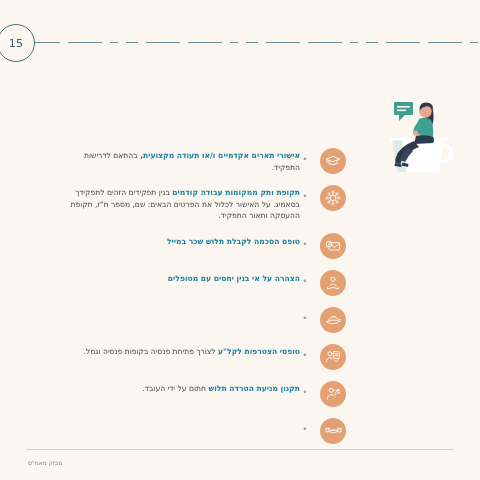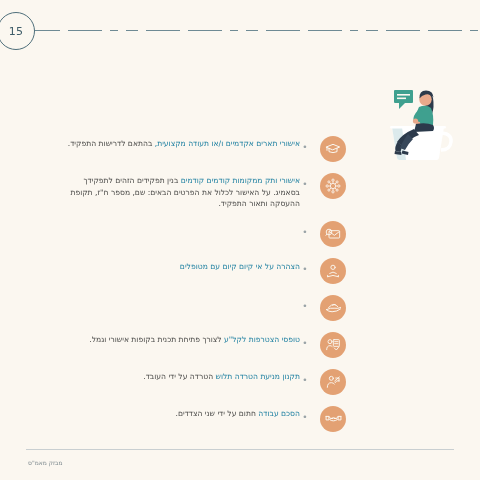--- a/index.html
+++ b/index.html
@@ -2,21 +2,21 @@
 <html lang="he" dir="rtl"><head>
 <meta charset="utf-8">
 <style>
   html,body{margin:0;padding:0;}
   body{
     width:480px;height:480px;overflow:hidden;
     background:#FBF7F0;
     font-family:"DejaVu Sans","Liberation Sans",sans-serif;
     position:relative;
   }
-  #page{position:absolute;inset:0;}
+  #page{position:absolute;inset:0;margin-top:12px;}
 
   
   .top-rule{
     position:absolute;left:26px;right:0;top:30px;height:1px;
     background-image:repeating-linear-gradient(to right,
       #6E8A94 0px,#6E8A94 34px,transparent 34px,transparent 42px,
       #6E8A94 42px,#6E8A94 76px,transparent 76px,transparent 84px,
       #6E8A94 84px,#6E8A94 92px,transparent 92px,transparent 100px,
       #6E8A94 100px,#6E8A94 112px,transparent 112px,transparent 120px);
   }
@@ -46,21 +46,21 @@
   .icon-wrap svg{display:block;}
   .bullet{
     flex:0 0 auto;width:10px;text-align:center;color:#9AA3A7;
     font-size:9px;line-height:22px;margin-top:6px;
   }
   .row-text{
     flex:1 1 auto;text-align:right;
     font-size:7.6px;line-height:11.5px;color:#4A4A48;
     padding-top:8px;letter-spacing:0;
   }
-  .row-text b{color:#1C7FA0;font-weight:normal;}
+  .row-text b{color:#1C7FA0;font-weight:bold;}
   .row-text .plain{color:#4A4A48;font-weight:normal;}
 
   
   .row.single .row-text{padding-top:9px;}
 
   
   .footer-rule{
     position:absolute;left:26px;right:26px;bottom:30px;height:1px;background:#C9CFD1;
   }
   .footer-text{
@@ -150,48 +150,51 @@
           <circle cx="20.8" cy="12" r="1.7"></circle>
           <circle cx="5.9" cy="5.9" r="1.6"></circle>
           <circle cx="18.1" cy="5.9" r="1.6"></circle>
           <circle cx="5.9" cy="18.1" r="1.6"></circle>
           <circle cx="18.1" cy="18.1" r="1.6"></circle>
           <path d="M12 8V5M12 16v3M8 12H5M16 12h3M9.2 9.2 7.1 7.1M14.8 9.2l2.1-2.1M9.2 14.8l-2.1 2.1M14.8 14.8l2.1 2.1"></path>
         </svg>
       </span>
       <span class="bullet">•</span>
       <div class="row-text">
-        <b>אישורי ותק ממקומות קודמים קודמים</b><span class="plain"> בנין תפקידים הזהים לתפקידך בסאמיג. על האישור לכלול את הפרטים הבאים: שם, מספר ח"ז, תקופת ההעסקה ותאור התפקיד.</span>
+        <b>תקופת ותק ממקומות עבודה קודמים</b><span class="plain"> בנין תפקידים הזהים לתפקידך בסאמיג. על האישור לכלול את הפרטים הבאים: שם, מספר ח"ז, תקופת ההעסקה ותאור התפקיד.</span>
       </div>
     </div>
 
     <div class="row single">
       <span class="icon-wrap">
         <svg width="16" height="16" viewBox="0 0 24 24" fill="none" stroke="#FBF7F0" stroke-width="1.4" stroke-linejoin="round">
           <rect x="6" y="7" width="16" height="11" rx="1.2"></rect>
           <path d="M6 8 L14 14 L22 8"></path>
           <circle cx="6" cy="9" r="4.2"></circle>
           <path d="M3 12 L1 14.5"></path>
         </svg>
       </span>
       <span class="bullet">•</span>
+      <div class="row-text">
+        <b>טופס הסכמה לקבלת תלוש שכר במייל</b><span class="plain"></span>
+      </div>
     </div>
 
     <div class="row single">
       <span class="icon-wrap">
         <svg width="16" height="16" viewBox="0 0 24 24" fill="none" stroke="#FBF7F0" stroke-width="1.4" stroke-linecap="round">
           <circle cx="12" cy="6.5" r="3.2"></circle>
           <path d="M7 15.5 q5 -4 10 0"></path>
           <path d="M4 20.5 q8 -4 16 0"></path>
           <path d="M4 20.5 v-2M20 20.5v-2"></path>
         </svg>
       </span>
       <span class="bullet">•</span>
       <div class="row-text">
-        <b>הצהרה על אי קיום קיום עם מטופלים</b><span class="plain"></span>
+        <b>הצהרה על אי בנין יחסים עם מטופלים</b><span class="plain"></span>
       </div>
     </div>
 
     <div class="row single">
       <span class="icon-wrap">
         <svg width="17" height="17" viewBox="0 0 24 24" fill="none" stroke="#FBF7F0" stroke-width="1.4" stroke-linecap="round" stroke-linejoin="round">
           <path d="M2 15 q6 -3 12 -2 q4 1 8 -1"></path>
           <path d="M5 12 q4 -5 9 -4 q3 1 4 3"></path>
           <path d="M10.5 8.5 q2 -2 4 -0.5"></path>
           <path d="M2 15 q3 3 8 3 q7 0 12 -4"></path>
@@ -205,55 +208,52 @@
         <svg width="16" height="16" viewBox="0 0 24 24" fill="none" stroke="#FBF7F0" stroke-width="1.4" stroke-linecap="round" stroke-linejoin="round">
           <circle cx="7.5" cy="7" r="3"></circle>
           <path d="M2.5 19 q0 -6 5 -6 q2 0 3.2 1.2"></path>
           <rect x="12.5" y="4" width="9" height="10" rx="1"></rect>
           <path d="M14.5 7h5M14.5 10h5"></path>
           <path d="M17 16.5 l3 3 l4 -5" transform="translate(-3,0)"></path>
         </svg>
       </span>
       <span class="bullet">•</span>
       <div class="row-text">
-        <b>טופסי הצטרפות לקל"ע</b><span class="plain"> לצורך פתיחת תכנית בקופות אישורי וגמל.</span>
+        <b>טופסי הצטרפות לקל"ע</b><span class="plain"> לצורך פתיחת פנסיה בקופות פנסיה וגמל.</span>
       </div>
     </div>
 
     <div class="row">
       <span class="icon-wrap">
         <svg width="16" height="16" viewBox="0 0 24 24" fill="none" stroke="#FBF7F0" stroke-width="1.4" stroke-linecap="round" stroke-linejoin="round">
           <circle cx="9.5" cy="6.5" r="3"></circle>
           <path d="M3.5 20 q0 -7 6 -7 q3 0 4.5 2"></path>
           <path d="M16 6 l5 0 l0 5"></path>
           <path d="M15 13 q2 -4 6 -3"></path>
           <path d="M14.5 10.5 l7 -6"></path>
         </svg>
       </span>
       <span class="bullet">•</span>
       <div class="row-text">
-        <b>תקנון מניעת הטרדה תלוש</b><span class="plain"> הטרדה על ידי העובד.</span>
+        <b>תקנון מניעת הטרדה תלוש</b><span class="plain"> חתום על ידי העובד.</span>
       </div>
     </div>
 
     <div class="row">
       <span class="icon-wrap">
         <svg width="17" height="17" viewBox="0 0 24 24" fill="none" stroke="#FBF7F0" stroke-width="1.4" stroke-linecap="round" stroke-linejoin="round">
           <path d="M1.5 9 h4 l2.5 3 h3"></path>
           <path d="M22.5 9 h-4 l-2.5 3 h-3"></path>
           <path d="M8 12 q4 -2.5 8 0"></path>
           <path d="M6.5 13.5 q5 4 11 0"></path>
           <path d="M1.5 9 v5 h4 v-5"></path>
           <path d="M22.5 9 v5 h-4 v-5"></path>
         </svg>
       </span>
       <span class="bullet">•</span>
-      <div class="row-text">
-        <b>הסכם עבודה</b><span class="plain"> חתום על ידי שני הצדדים.</span>
-      </div>
     </div>
 
   </div>
 
   <div class="footer-rule"></div>
   <div class="footer-text">מבזק מאמ"ס</div>
 
 </div>
 
 </body></html>

